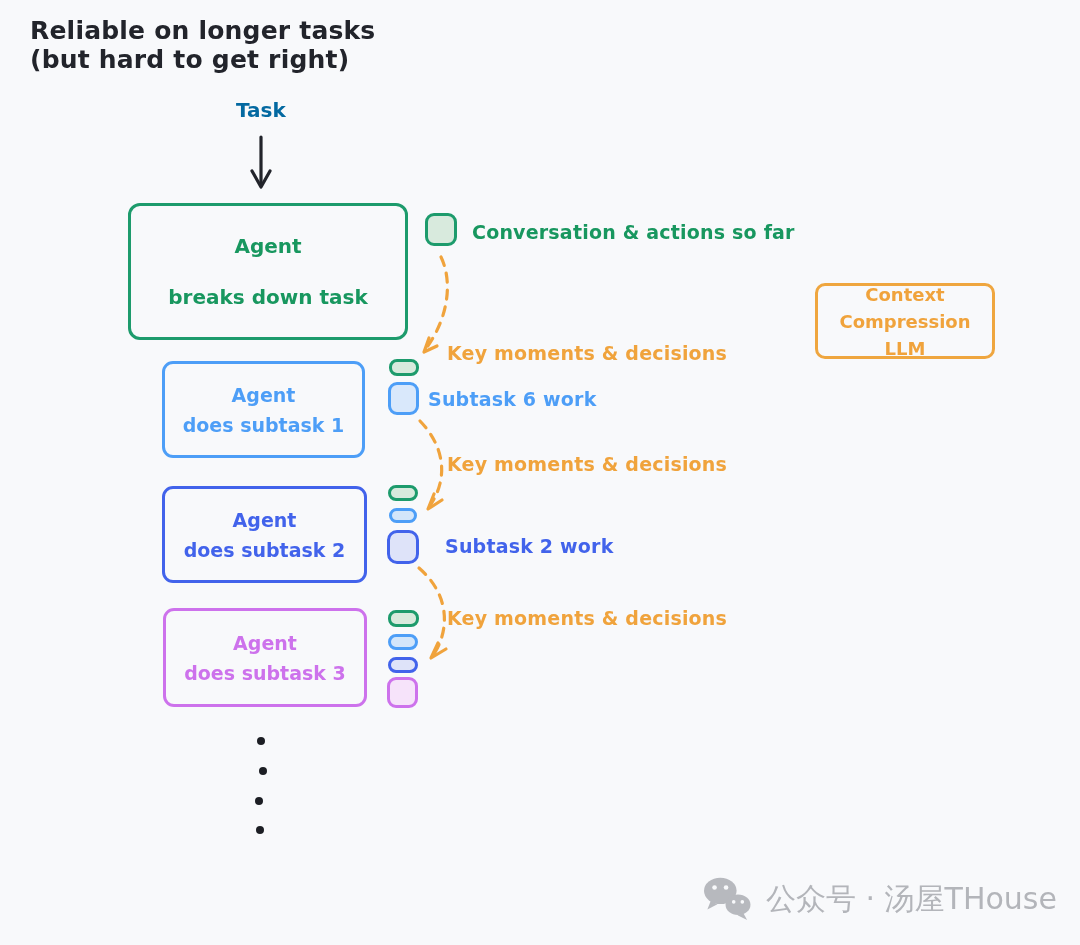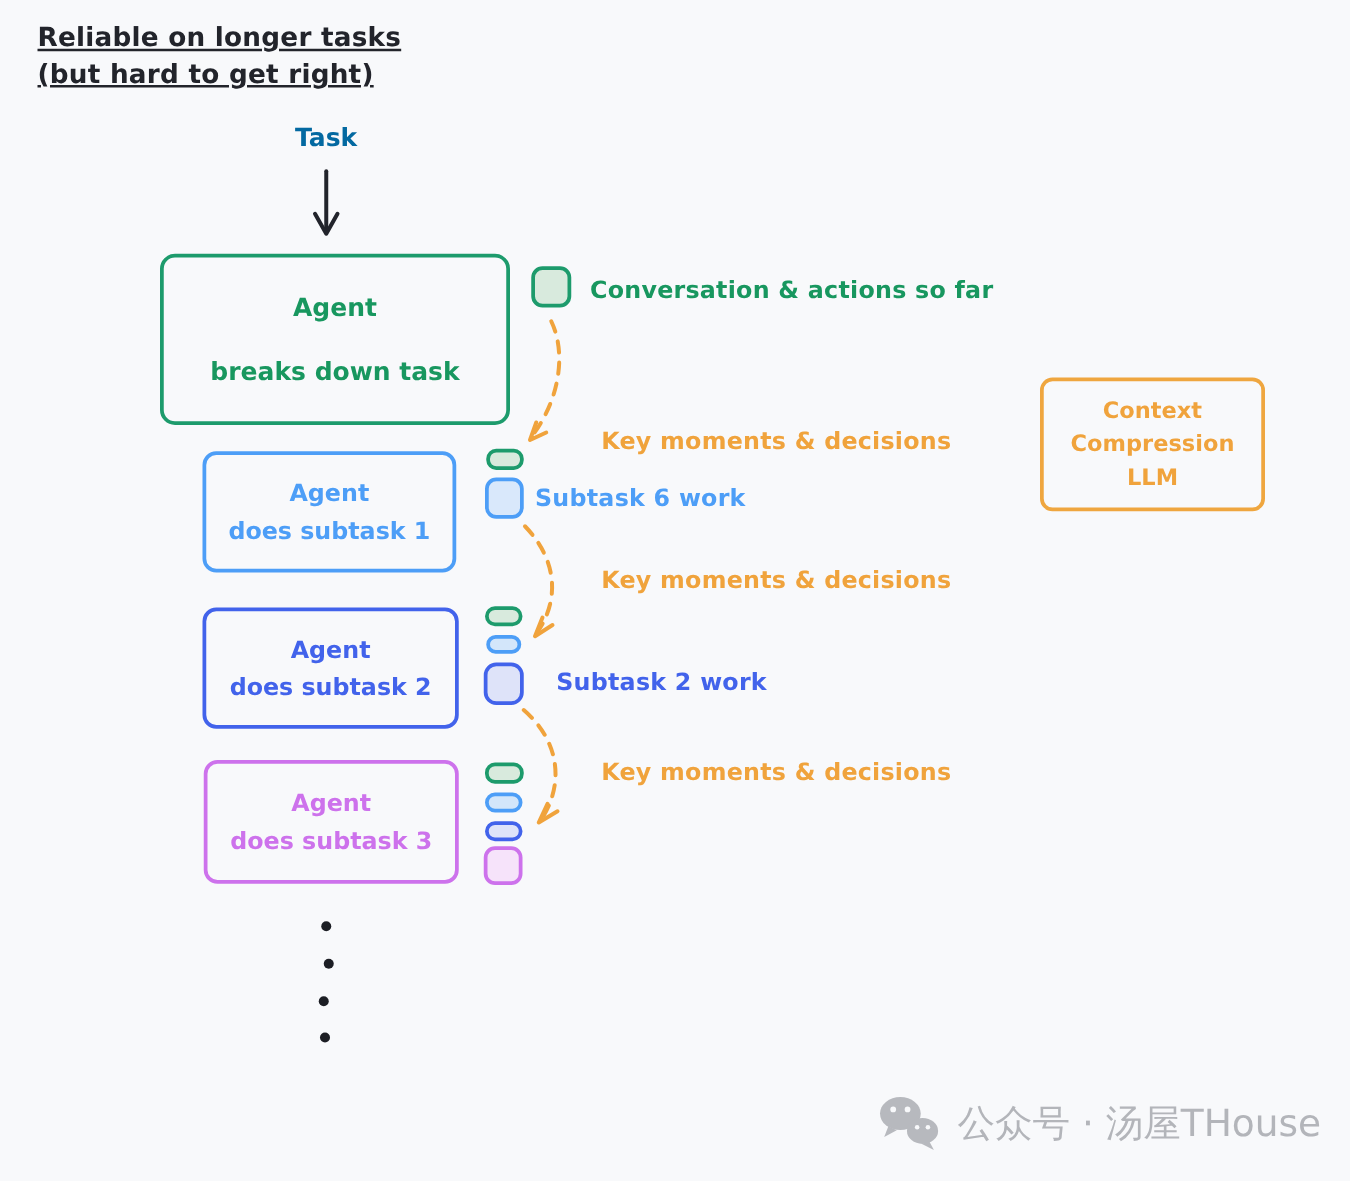--- a/index.html
+++ b/index.html
@@ -6,22 +6,22 @@
   .canvas{
     position:relative;
     width:1080px;height:945px;
     background:#f8f9fb;
     font-family:"DejaVu Sans", sans-serif;
     overflow:hidden;
   }
   .abs{position:absolute;}
   .title{
     left:30px;top:16px;
-    font-size:21px;font-weight:700;color:#22242b;
-    line-height:29px;letter-spacing:.2px;text-decoration:underline;
+    font-size:25px;font-weight:700;color:#22242b;
+    line-height:29px;letter-spacing:.2px;
   }
   .task-label{
     left:236px;top:98px;
     font-size:20px;font-weight:700;color:#0369a1;
   }
   svg.overlay{left:0;top:0;pointer-events:none;}
   .box{
     display:flex;flex-direction:column;justify-content:center;
     text-align:center;font-weight:700;background:#f8f9fb;
     box-sizing:border-box;
@@ -41,32 +41,32 @@
     left:162px;top:486px;width:205px;height:97px;
     border:3.5px solid #4263eb;border-radius:11px;
     color:#4263eb;font-size:19px;gap:8px;
   }
   .sub3{
     left:163px;top:608px;width:204px;height:99px;
     border:3.5px solid #cd72ec;border-radius:11px;
     color:#cd72ec;font-size:19px;gap:8px;
   }
   .ctx-box{
-    left:832px;top:283px;width:180px;height:107px;
+    left:815px;top:283px;width:180px;height:76px;
     border:3.5px solid #efa63f;border-radius:10px;
-    color:#f0a33c;font-size:18px;gap:4px;line-height:23px;margin-top:19px;
+    color:#f0a33c;font-size:18px;gap:4px;line-height:23px;
   }
   .chip{box-sizing:border-box;background:#f8f9fb;}
   .chip.green{border:3.5px solid #1d9b6c;background:#d8eadd;}
   .chip.lblue{border:3.5px solid #4d9ef7;background:#d3e6fa;}
   .chip.royal{border:3.5px solid #4263eb;background:#dee3f9;}
   .chip.purple{border:3.5px solid #cd72ec;background:#f6e3fa;}
   .label{font-weight:700;white-space:nowrap;font-size:19px;letter-spacing:.2px;}
   .lab-green{color:#18975f;}
-  .lab-orange{color:#f0a33c;margin-left:34px;}
+  .lab-orange{color:#f0a33c;}
   .lab-lblue{color:#4d9ef7;}
   .lab-royal{color:#4263eb;}
   .dot{width:8px;height:8px;border-radius:50%;background:#1c1e24;}
   .watermark{
     left:702px;top:876px;display:flex;align-items:center;gap:14px;
     color:#b3b5ba;font-size:30px;font-weight:400;
   }
 </style>
 </head>
 <body>

